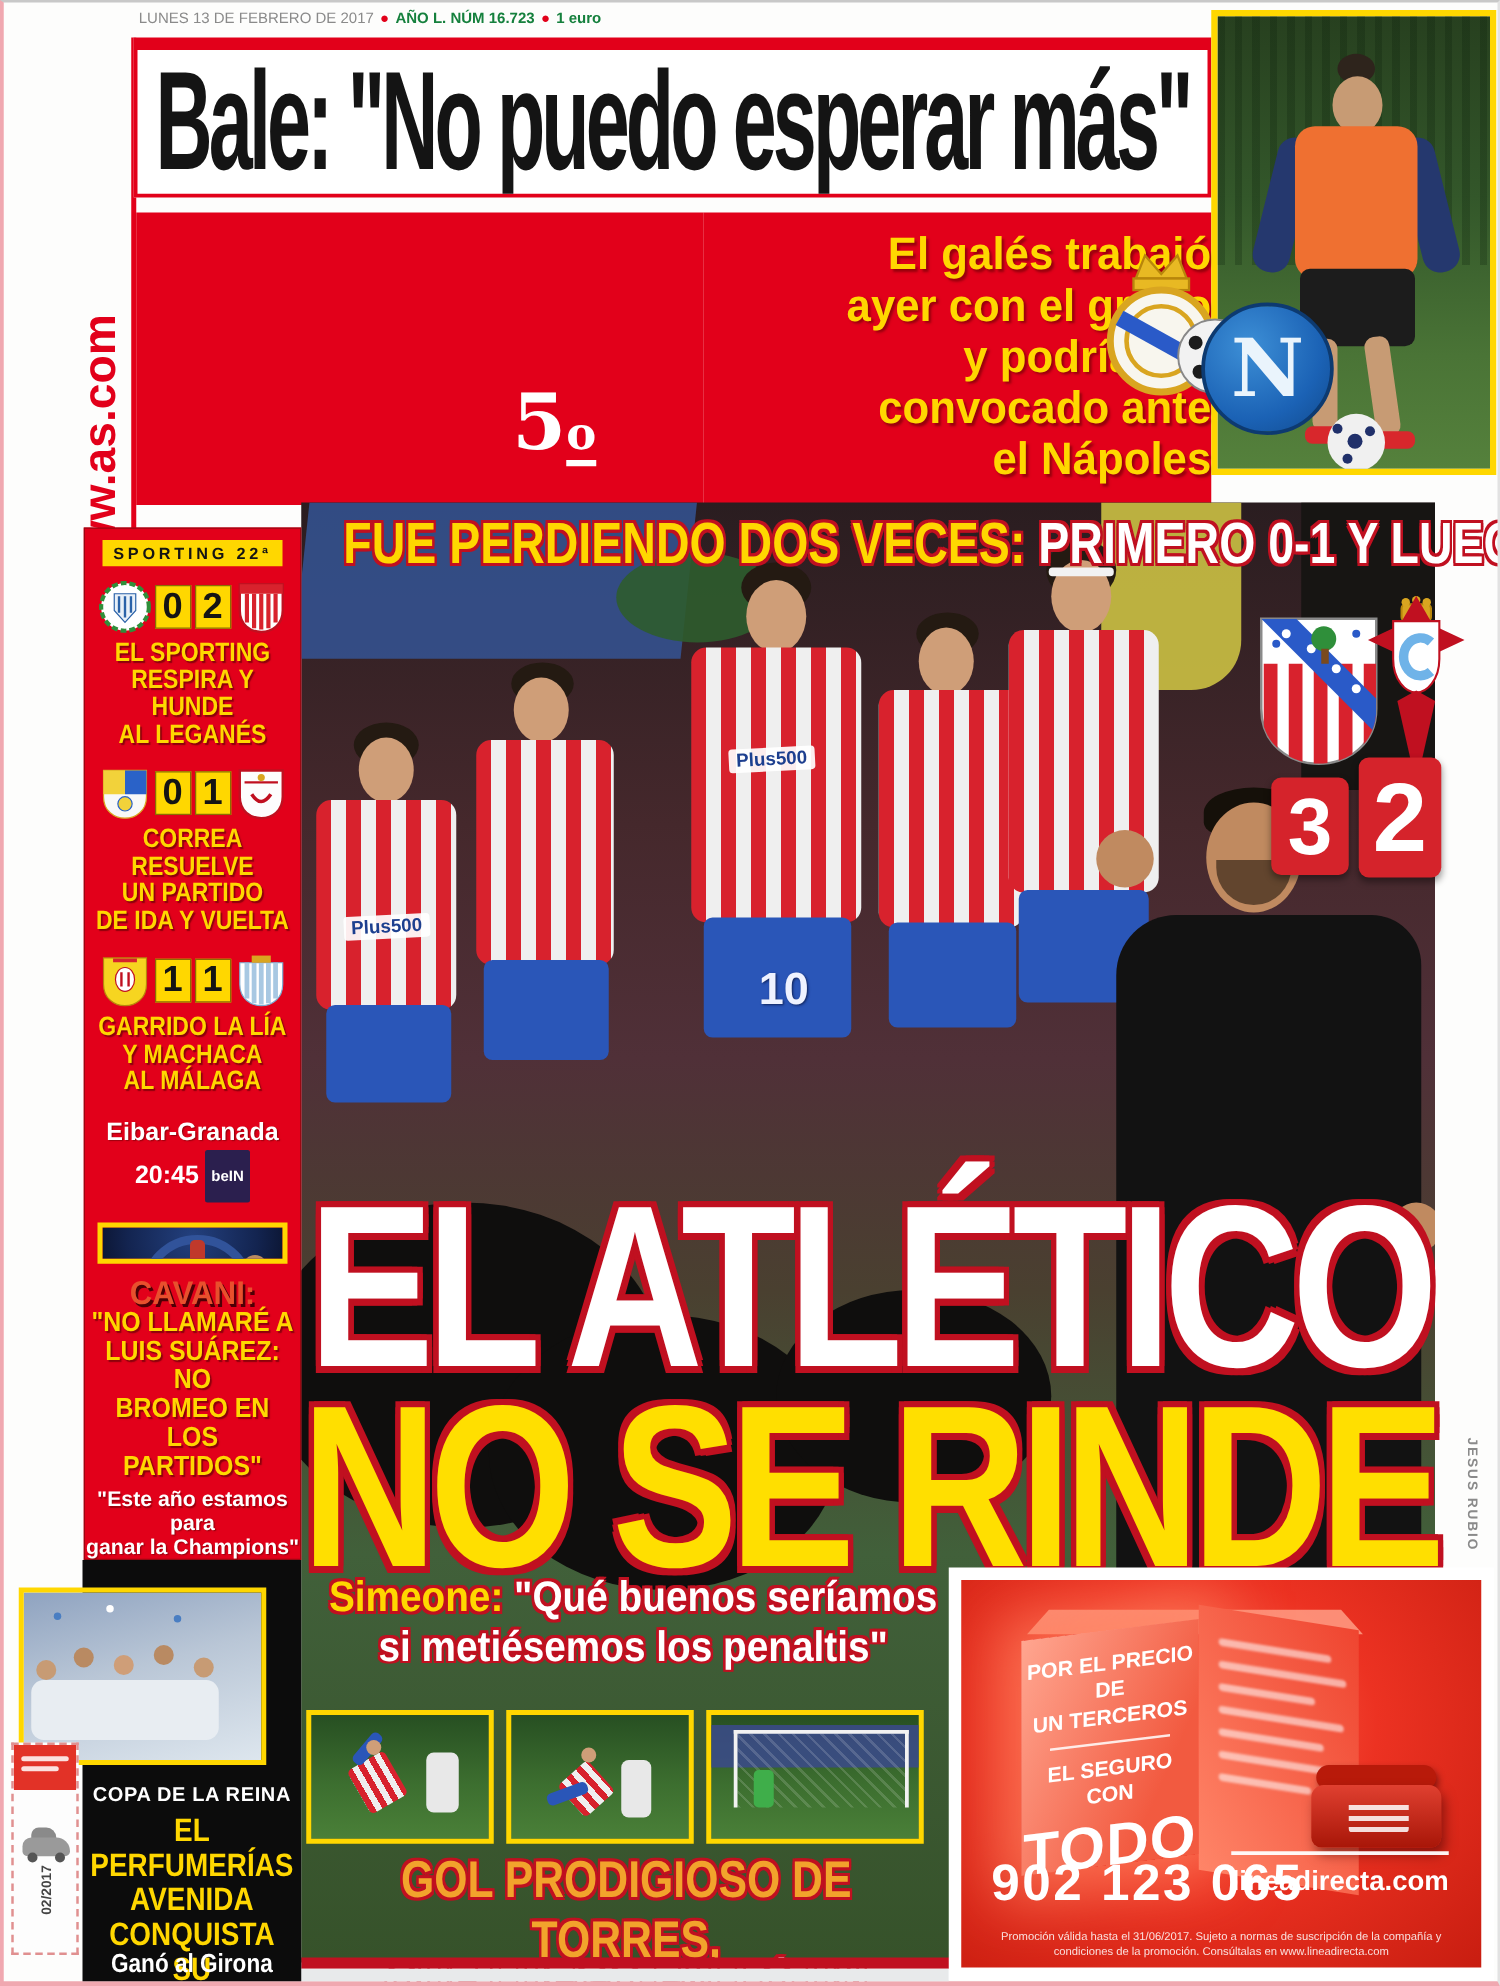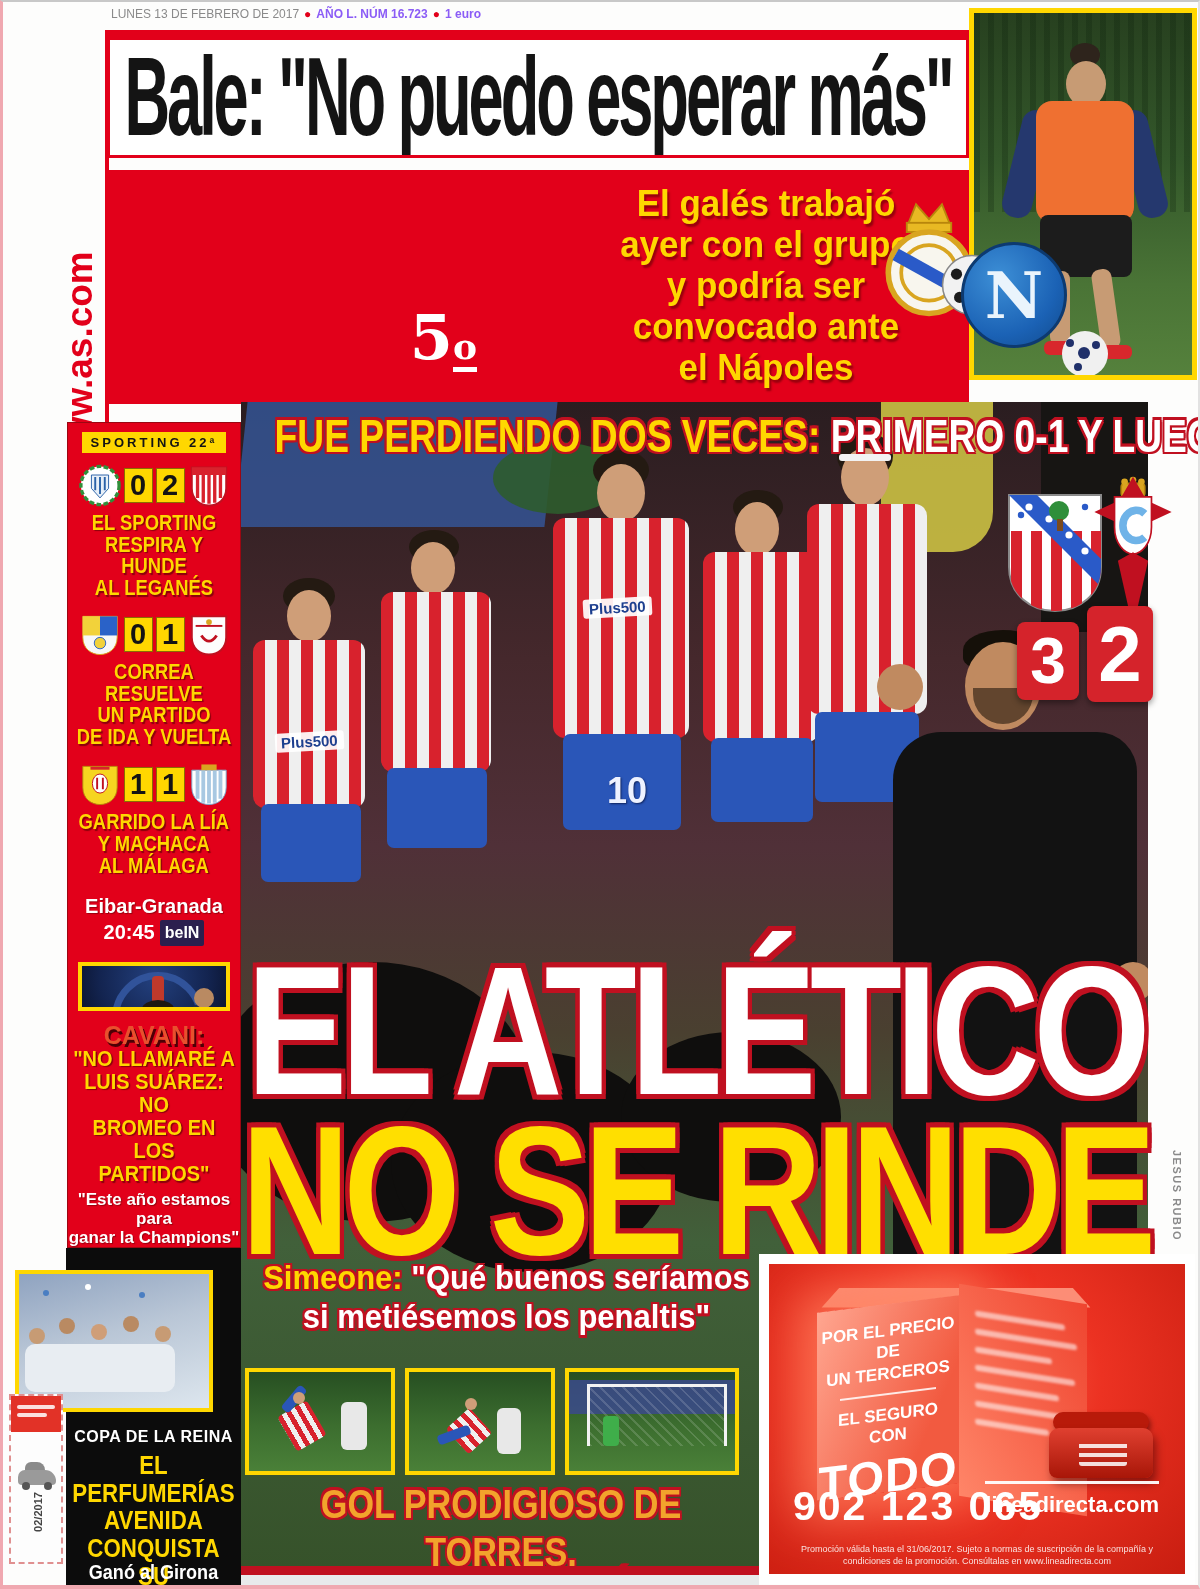--- a/index.html
+++ b/index.html
@@ -9,41 +9,41 @@
   }
   *{margin:0;padding:0;box-sizing:border-box;}
   html,body{background:#9a9a9a;font-family:"Liberation Sans",sans-serif;}
   #page{position:relative;width:1200px;height:1589px;margin:0 auto;background:#fdfdfc;overflow:hidden;
     border-top:2px solid #c8c8c8;border-left:3px solid #f0a8b0;border-right:2px solid #e2e2e2;border-bottom:4px solid #f0a8b0;}
   .abs{position:absolute;}
 
   
   .dateline{left:108px;top:5px;font-size:12px;color:#8a8a8a;white-space:nowrap;}
   .dateline .dot{color:var(--as-red);margin:0 5px;font-size:12px;}
-  .dateline .strong{color:#8b5cf6;font-weight:bold;}
+  .dateline .strong{color:#15803d;font-weight:bold;}
 
   .red-vline{left:102px;top:28px;width:4px;height:442px;background:var(--as-red);}
 
   .headline-box{left:104px;top:28px;width:862px;height:128px;background:#fff;
     border:3px solid var(--as-red);border-top-width:10px;display:flex;align-items:center;justify-content:center;overflow:hidden;}
   .headline-text{font-weight:bold;font-size:102px;letter-spacing:-5px;color:#141414;white-space:nowrap;
     transform:scale(0.62,1.1);}
 
   .vert-url{left:56px;top:472px;width:334px;height:44px;transform:rotate(-90deg);transform-origin:0 0;
     color:var(--as-red);font-weight:bold;font-size:37px;letter-spacing:0;white-space:nowrap;}
 
   .as-logo{left:106px;top:168px;width:454px;height:234px;background:var(--as-red);overflow:hidden;
     display:flex;align-items:center;justify-content:center;}
   .as-text{font-family:"DejaVu Serif",serif;font-weight:bold;color:#fff;font-size:370px;letter-spacing:-22px;
     line-height:.45;margin-top:-14px;text-shadow:7px 7px 0 rgba(110,0,12,.35);}
   .as-fifty{position:absolute;right:86px;bottom:30px;color:#fff;font-family:"DejaVu Serif",serif;font-weight:bold;}
   .as-fifty .five{font-size:62px;}
   .as-fifty .oh{font-size:36px;border-bottom:5px solid #fff;}
 
-  .subhead-box{left:560px;top:168px;width:406px;height:234px;background:var(--as-red);text-align:center;padding-top:14px;}
+  .subhead-box{left:560px;top:168px;width:406px;height:234px;background:var(--as-red);text-align:right;padding-top:14px;}
   .subhead-box .line{color:var(--yellow);font-weight:bold;font-size:35px;line-height:1.17;
     text-shadow:2px 2px 2px rgba(90,0,0,.55);transform:scaleY(1.04);}
 
   
   .bale-photo{left:966px;top:6px;width:228px;height:372px;border:5px solid var(--yellow);
     background:linear-gradient(180deg,#27401f 0%,#33572a 40%,#4a7436 75%,#55813c 100%);overflow:hidden;z-index:5;}
   .fence{position:absolute;left:0;top:0;width:100%;height:55%;
     background:repeating-linear-gradient(90deg,rgba(10,30,10,.25) 0 6px,transparent 6px 14px);}
   .bale-head{position:absolute;left:92px;top:48px;width:40px;height:46px;border-radius:50%;background:#c79b74;}
   .bale-hair{position:absolute;left:96px;top:30px;width:30px;height:24px;border-radius:50%;background:#2e241c;}
@@ -72,21 +72,21 @@
   .jornada{margin-top:9px;background:var(--yellow);color:#141414;font-weight:bold;font-size:13px;
     letter-spacing:3px;padding:3px 9px;white-space:nowrap;}
   .match-row{display:flex;align-items:center;gap:3px;margin-top:10px;height:46px;}
   .badge-sm{width:42px;height:45px;}
   .score-box{width:29px;height:35px;background:var(--yellow);border:1px solid #8a6d00;color:#141414;
     display:flex;align-items:center;justify-content:center;font-size:29px;font-weight:bold;}
   .match-headline{margin-top:6px;color:var(--yellow);font-weight:bold;font-size:20px;line-height:1.03;
     text-align:center;text-shadow:1.5px 1.5px 1px rgba(80,0,0,.6);transform:scale(.92,1.06);}
   .fixture-name{margin-top:20px;color:#fff;font-weight:bold;font-size:20px;text-shadow:1px 1px 1px rgba(80,0,0,.5);}
   .fixture-time{margin-top:2px;color:#fff;font-weight:bold;font-size:20px;display:flex;align-items:center;gap:5px;}
-  .bein{background:#2b1f4e;color:#fff;font-size:16px;font-weight:bold;padding:4px 5px;border-radius:2px;}
+  .bein{background:#2b1f4e;color:#fff;font-size:12px;font-weight:bold;padding:14px 5px;border-radius:2px;}
   .cavani-photo{margin-top:16px;width:152px;height:146px;border:4px solid var(--yellow);position:relative;overflow:hidden;
     background:radial-gradient(circle at 50% 30%,#23407e,#132450 70%,#0c1634);}
   .psg-circ{position:absolute;left:30px;top:6px;width:92px;height:92px;border-radius:50%;border:7px solid #31539a;}
   .psg-red{position:absolute;left:70px;top:10px;width:12px;height:40px;background:#c0392b;border-radius:4px;}
   .cav-head{position:absolute;left:62px;top:44px;width:28px;height:32px;border-radius:50%;background:#b98a62;}
   .cav-hair{position:absolute;left:60px;top:34px;width:32px;height:18px;border-radius:50%;background:#1e1812;}
   .cav-fist{position:absolute;left:112px;top:22px;width:20px;height:20px;border-radius:50%;background:#b98a62;}
   .cav-arm{position:absolute;left:104px;top:38px;width:18px;height:44px;background:#1d2c55;border-radius:8px;transform:rotate(18deg);}
   .cavani-name{margin-top:10px;color:#e8502d;font-weight:bold;font-size:25px;text-shadow:2px 2px 0 rgba(40,0,0,.8);transform:scaleY(1.05);}
   .cavani-quote{color:var(--yellow);font-weight:bold;font-size:21px;line-height:1.05;text-align:center;

